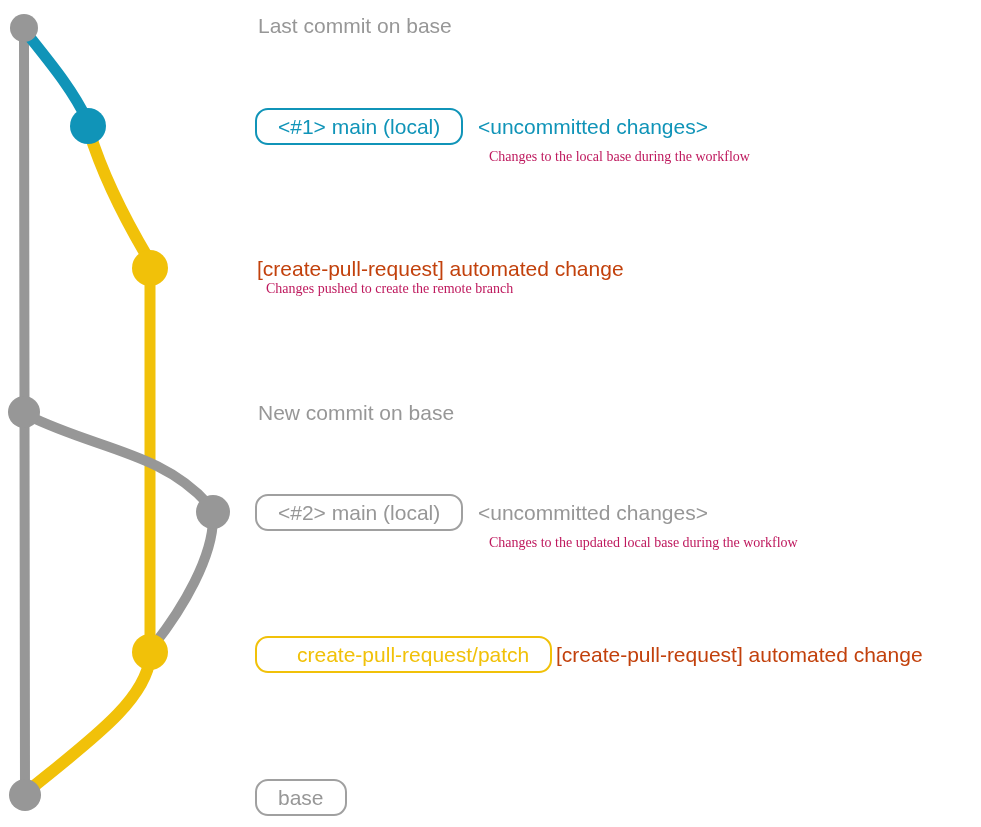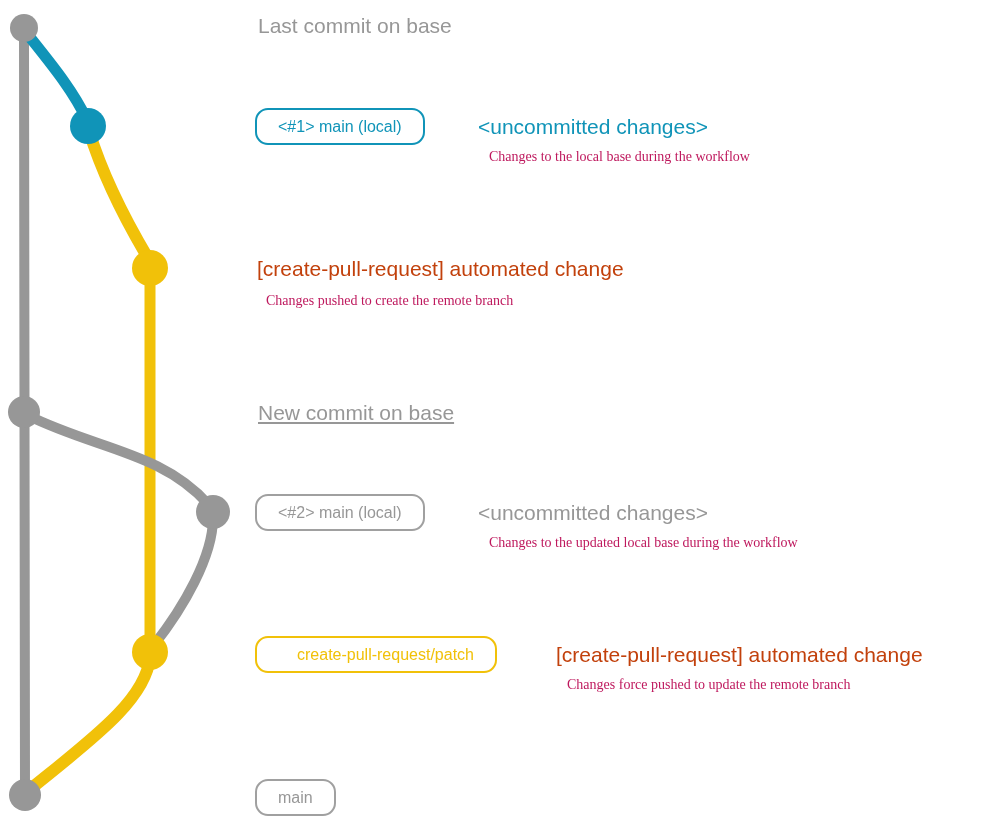--- a/index.html
+++ b/index.html
@@ -32,21 +32,21 @@
   }
   .tagbox {
     position: absolute;
     box-sizing: border-box;
     height: 37px;
     line-height: 33px;
     padding: 0 21px;
     border: 2px solid;
     border-radius: 13px;
     font-family: "Liberation Sans", sans-serif;
-    font-size: 16px;
+    font-size: 21px;
     white-space: nowrap;
     background: #ffffff;
   }
   .tagbox.blue   { border-color: #1094b8; color: #1094b8; }
   .tagbox.gray   { border-color: #a0a0a0; color: #979797; }
   .tagbox.yellow { border-color: #f1c109; color: #f1c109; }
 </style>
 </head>
 <body>
 
@@ -77,27 +77,26 @@
     <circle cx="25" cy="795" r="16" fill="#979797"></circle>
   </svg>
 
   <div class="lbl gray" style="left:258px; top:13px;">Last commit on base</div>
 
   <div class="tagbox blue" style="left:255px; top:108px;">&lt;#1&gt; main (local)</div>
   <div class="lbl blue" style="left:478px; top:114px;">&lt;uncommitted changes&gt;</div>
   <div class="note" style="left:489px; top:145px;">Changes to the local base during the workflow</div>
 
   <div class="lbl yellow" style="left:257px; top:256px;">[create-pull-request] automated change</div>
-  <div class="note" style="left:266px; top:289px;">Changes pushed to create the remote branch</div>
+  <div class="note" style="left:266px; top:277px;">Changes pushed to create the remote branch</div>
 
-  <div class="lbl gray" style="left:258px; top:400px;text-decoration:underline;">New commit on base</div>
+  <div class="lbl gray" style="left:258px; top:400px;">New commit on base</div>
 
   <div class="tagbox gray" style="left:255px; top:494px;text-align:center;">&lt;#2&gt; main (local)</div>
   <div class="lbl gray" style="left:478px; top:500px;">&lt;uncommitted changes&gt;</div>
   <div class="note" style="left:489px; top:531px;">Changes to the updated local base during the workflow</div>
 
   <div class="tagbox yellow" style="left:255px; top:636px;padding-left:40px;">create-pull-request/patch</div>
   <div class="lbl yellow" style="left:556px; top:642px;">[create-pull-request] automated change</div>
-  <div class="note" style="left:567px; top:673px;">Changes force pushed to update the remote branch</div>
 
-  <div class="tagbox gray" style="left:255px; top:779px;">main</div>
+  <div class="tagbox gray" style="left:255px; top:779px;">base</div>
 
 </div>
 
 </body></html>

